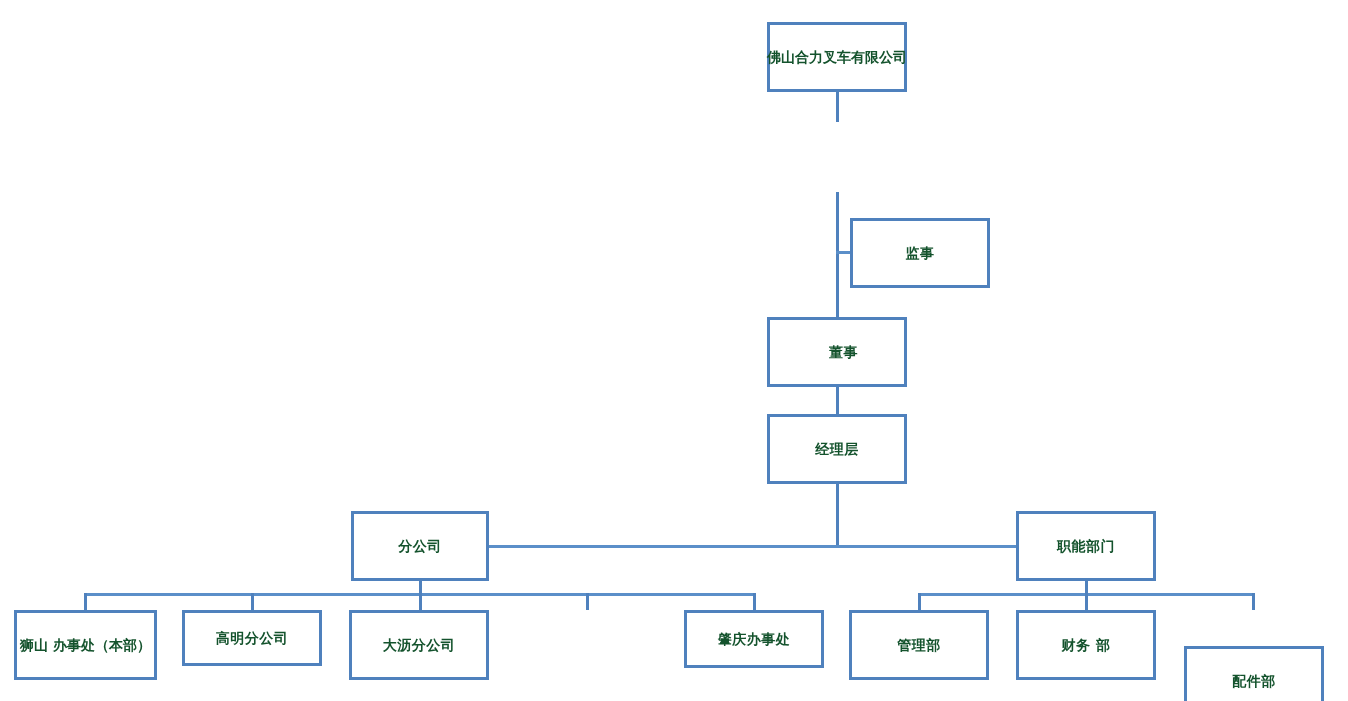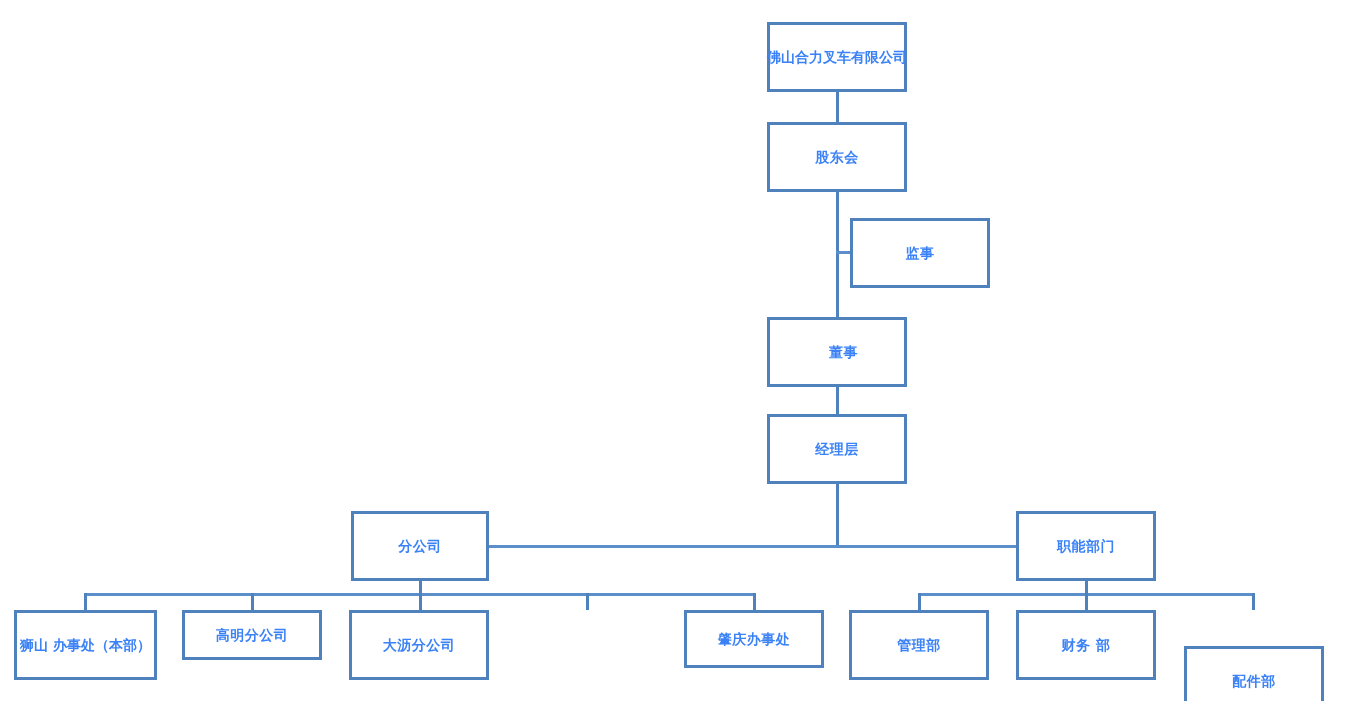--- a/index.html
+++ b/index.html
@@ -26,21 +26,21 @@
     display: flex;
     align-items: center;
     justify-content: center;
     text-align: center;
     z-index: 3;
   }
   .node-label {
     font-family: "DejaVu Sans", "Liberation Sans", sans-serif;
     font-weight: bold;
     font-size: 14px;
-    color: #3b82f6;
+    color: #14532d;
     line-height: 1.15;
     white-space: nowrap;
     letter-spacing: 0.5px;
   }
   .node.tight .node-label {
     font-size: 14px;
     letter-spacing: 0px;
   }
   .conn {
     position: absolute;
@@ -83,23 +83,20 @@
   <div class="conn h thin" style="left:919px; top:593px; width:336px;"></div>
 
   <div class="conn v" style="left:918px; top:593px; height:17px;"></div>
   <div class="conn v" style="left:1085px; top:593px; height:17px;"></div>
   <div class="conn v" style="left:1252px; top:593px; height:17px;"></div>
 
   <div class="node tight" style="left:767px; top:22px; width:140px; height:70px;">
     <span class="node-label">佛山合力叉车有限公司</span>
   </div>
 
-  <div class="node" style="left:767px; top:122px; width:140px; height:70px;">
-    <span class="node-label">股东会</span>
-  </div>
 
   <div class="node" style="left:850px; top:218px; width:140px; height:70px;">
     <span class="node-label">监事</span>
   </div>
 
   <div class="node" style="left:767px; top:317px; width:140px; height:70px;padding-left:13px;">
     <span class="node-label">董事</span>
   </div>
 
   <div class="node" style="left:767px; top:414px; width:140px; height:70px;">
@@ -111,21 +108,21 @@
   </div>
 
   <div class="node" style="left:1016px; top:511px; width:140px; height:70px;">
     <span class="node-label">职能部门</span>
   </div>
 
   <div class="node tight" style="left:14px; top:610px; width:143px; height:70px;">
     <span class="node-label">狮山 办事处（本部）</span>
   </div>
 
-  <div class="node" style="left:182px; top:610px; width:140px; height:50px;">
+  <div class="node" style="left:182px; top:610px; width:140px; height:56px;">
     <span class="node-label">高明分公司</span>
   </div>
 
   <div class="node" style="left:349px; top:610px; width:140px; height:70px;">
     <span class="node-label">大沥分公司</span>
   </div>
 
 
   <div class="node" style="left:684px; top:610px; width:140px; height:58px;">
     <span class="node-label">肇庆办事处</span>

